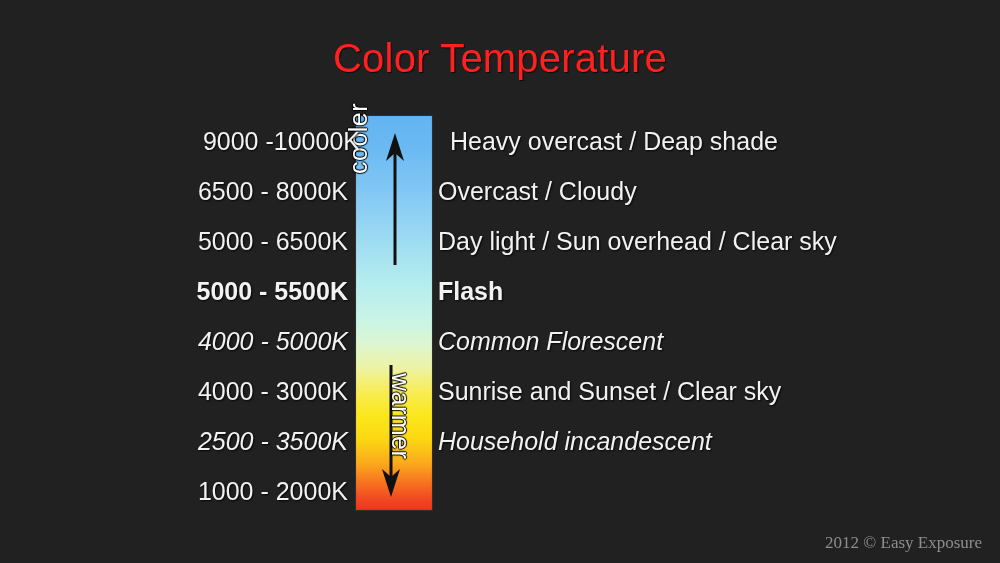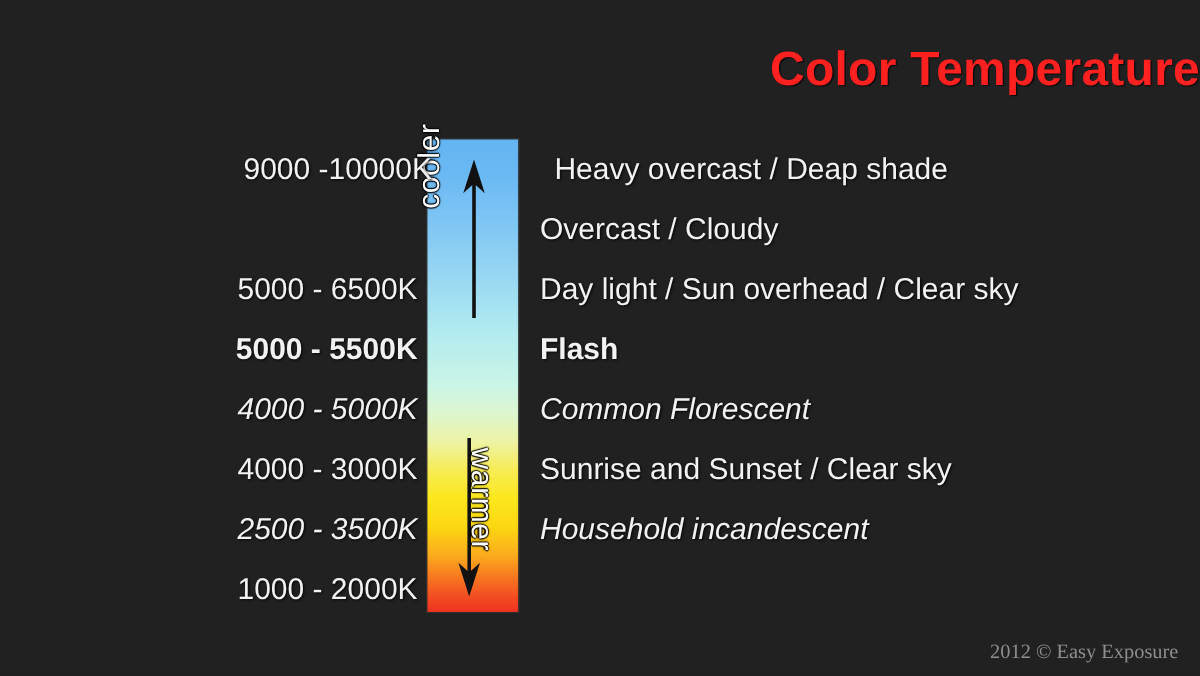--- a/index.html
+++ b/index.html
@@ -22,23 +22,23 @@
     height: 563px;
     background: #212121;
   }
 
   
   #title {
     position: absolute;
     top: 36px;
     left: 0;
     width: 1000px;
-    text-align: right;
+    text-align: center;
     font-size: 40px;
-    font-weight: 700;
+    font-weight: 400;
     color: #ff2020;
     letter-spacing: 0.2px;
     text-shadow: 1px 1px 1px rgba(0,0,0,0.75);
     white-space: nowrap;
   }
 
   
   #rows {
     position: absolute;
     top: 116px;
@@ -62,21 +62,21 @@
     width: 288px;
     text-align: right;
     font-size: 25px;
     color: #f2f2f2;
     white-space: nowrap;
     text-shadow: 1px 1px 2px rgba(0,0,0,0.85);
   }
 
   .desc-label {
     position: absolute;
-    left: 450px;
+    left: 438px;
     font-size: 25px;
     color: #f2f2f2;
     white-space: nowrap;
     text-shadow: 1px 1px 2px rgba(0,0,0,0.85);
   }
 
   
   #bar-wrap {
     position: absolute;
     left: 355px;
@@ -185,20 +185,21 @@
   </div>
 
   <div id="rows">
 
     <div class="row" style="top:0px;margin-left:12px;">
       <span class="temp-label">9000 -10000K</span>
       <span class="desc-label">Heavy overcast / Deap shade</span>
     </div>
 
     <div class="row" style="top:50px;">
+      <span class="temp-label">6500 - 8000K</span>
       <span class="desc-label">Overcast / Cloudy</span>
     </div>
 
     <div class="row" style="top:100px;">
       <span class="temp-label">5000 - 6500K</span>
       <span class="desc-label">Day light / Sun overhead / Clear sky</span>
     </div>
 
     <div class="row" style="top:150px;font-weight:bold;">
       <span class="temp-label">5000 - 5500K</span>

